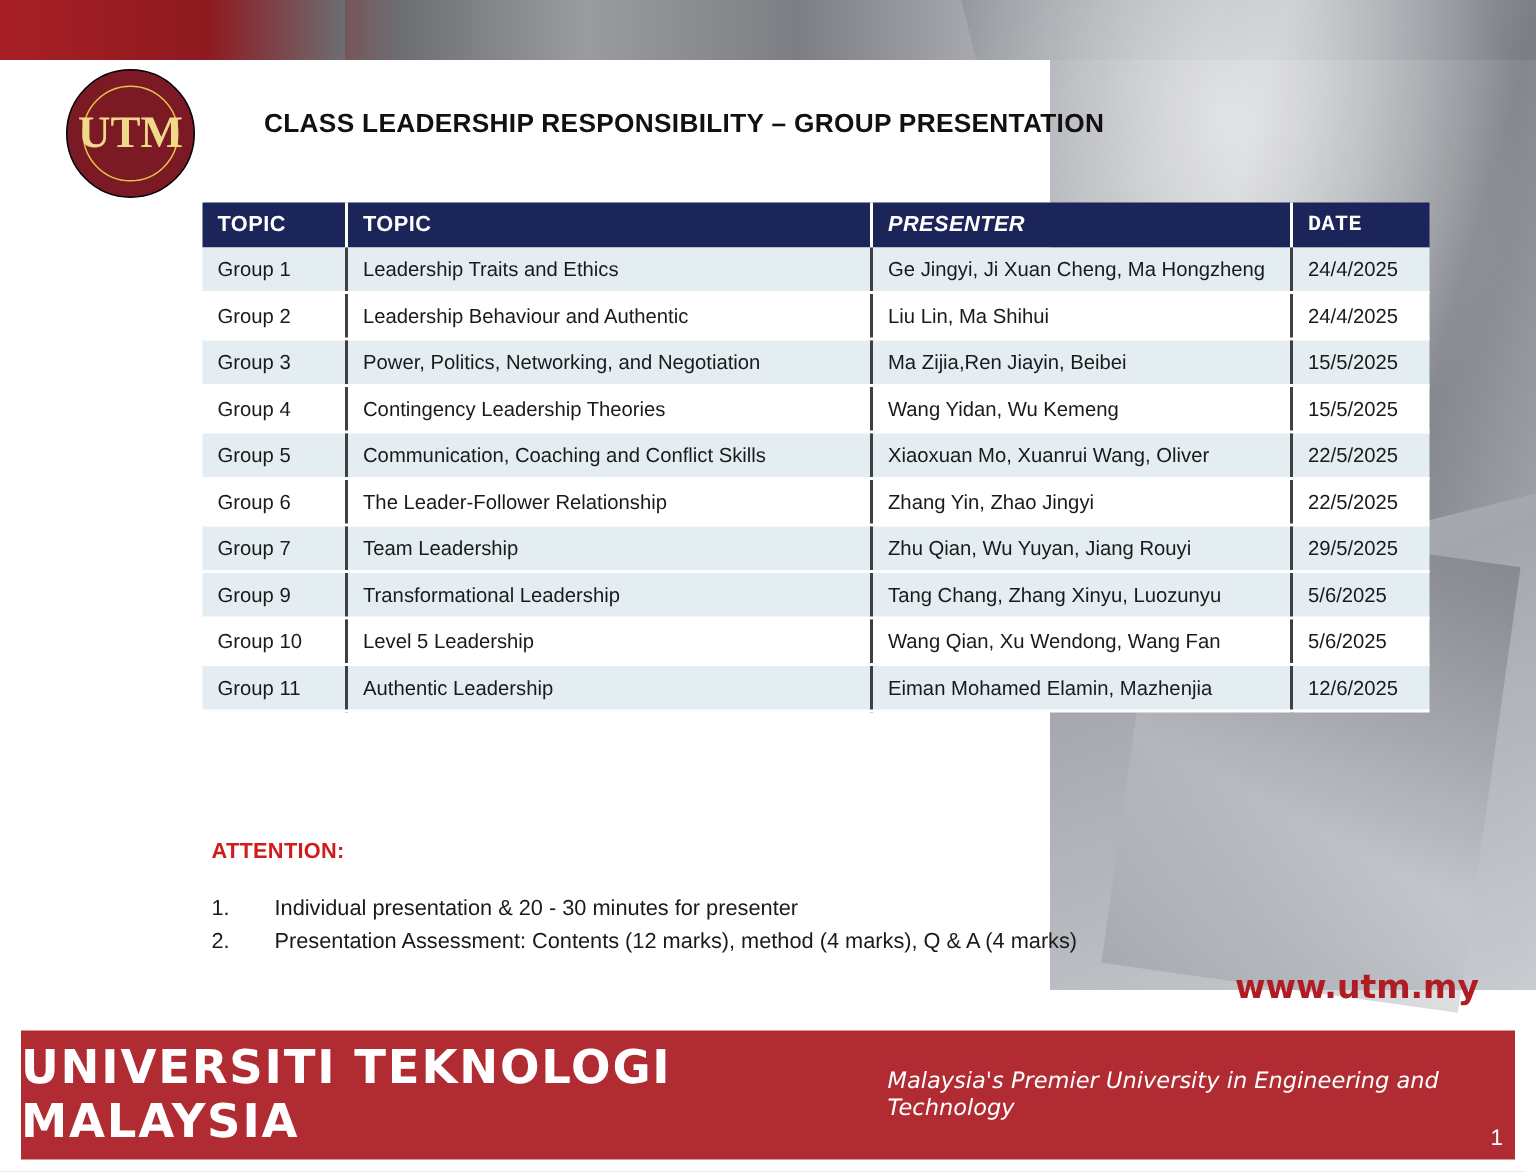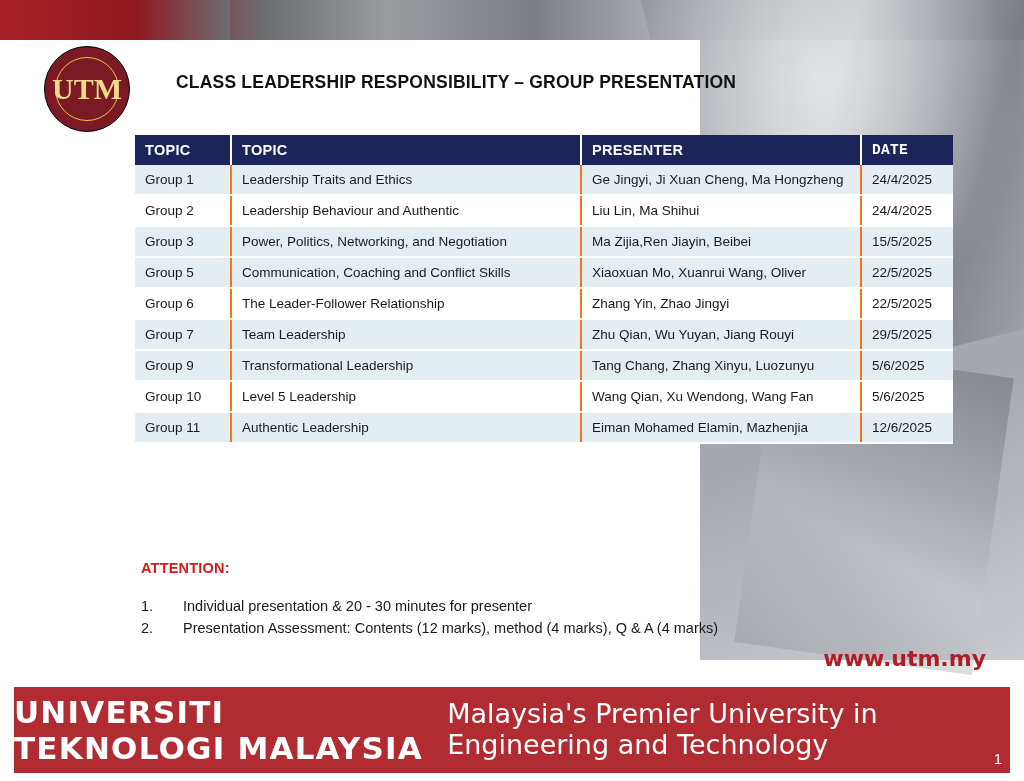--- a/index.html
+++ b/index.html
@@ -127,33 +127,33 @@
     padding: 7px 10px;
     letter-spacing: .3px;
     border-right: 2px solid #ffffff;
   }
   table.sched th:last-child { border-right: none; }
   table.sched td {
     font-size: 13.5px;
     color: #1a1a1a;
     padding: 7px 10px;
     vertical-align: middle;
-    border-right: 2px solid #f97316;
+    border-right: 2px solid #404040;
     border-bottom: 2px solid #ffffff;
   }
   table.sched td:last-child { border-right: none; }
   tr.r-odd td  { background: #e4eef2; }
   tr.r-even td { background: #ffffff; }
   td.c-group { width: 96px; padding-left: 14px; }
   td.c-topic { width: 350px; }
   td.c-pres  { width: 280px; }
   td.c-date  { width: 92px; }
   th.h-group { width: 96px; padding-left: 16px; }
   th.h-topic { width: 350px; }
-  th.h-pres  { width: 280px; }
+  th.h-pres  { width: 280px; font-style: italic; }
   th.h-date  { width: 92px; font-family: Liberation Mono, monospace; }
 
   
   .attention {
     position: absolute;
     top: 560px; left: 141px;
     color: #d21b1b;
     font-weight: bold;
     font-size: 14.5px;
     letter-spacing: .2px;
@@ -192,23 +192,24 @@
     align-items: center;
     justify-content: center;
   }
   .footer-main {
     font-size: 31px;
     font-weight: bold;
     letter-spacing: 1.2px;
     font-family: "DejaVu Sans", sans-serif;
   }
   .footer-sub {
-    font-size: 27px;
+    font-size: 15px;
     margin-top: -2px;
     font-family: "DejaVu Sans", sans-serif;
+    font-style: italic;
   }
   .page-num {
     position: absolute;
     right: 22px;
     bottom: 14px;
     color: #ffffff;
     font-size: 15px;
   }
 </style>
 </head>
@@ -249,20 +250,26 @@
         <tr class="r-even">
           <td class="c-group">Group 2</td>
           <td class="c-topic">Leadership Behaviour and Authentic</td>
           <td class="c-pres">Liu Lin, Ma Shihui</td>
           <td class="c-date">24/4/2025</td>
         </tr>
         <tr class="r-odd">
           <td class="c-group">Group 3</td>
           <td class="c-topic">Power, Politics, Networking, and Negotiation</td>
           <td class="c-pres">Ma Zijia,Ren Jiayin, Beibei</td>
+          <td class="c-date">15/5/2025</td>
+        </tr>
+        <tr class="r-even">
+          <td class="c-group">Group 4</td>
+          <td class="c-topic">Contingency Leadership Theories</td>
+          <td class="c-pres">Wang Yidan, Wu Kemeng</td>
           <td class="c-date">15/5/2025</td>
         </tr>
         <tr class="r-odd">
           <td class="c-group">Group 5</td>
           <td class="c-topic">Communication, Coaching and Conflict Skills</td>
           <td class="c-pres">Xiaoxuan Mo, Xuanrui Wang, Oliver</td>
           <td class="c-date">22/5/2025</td>
         </tr>
         <tr class="r-even">
           <td class="c-group">Group 6</td>

